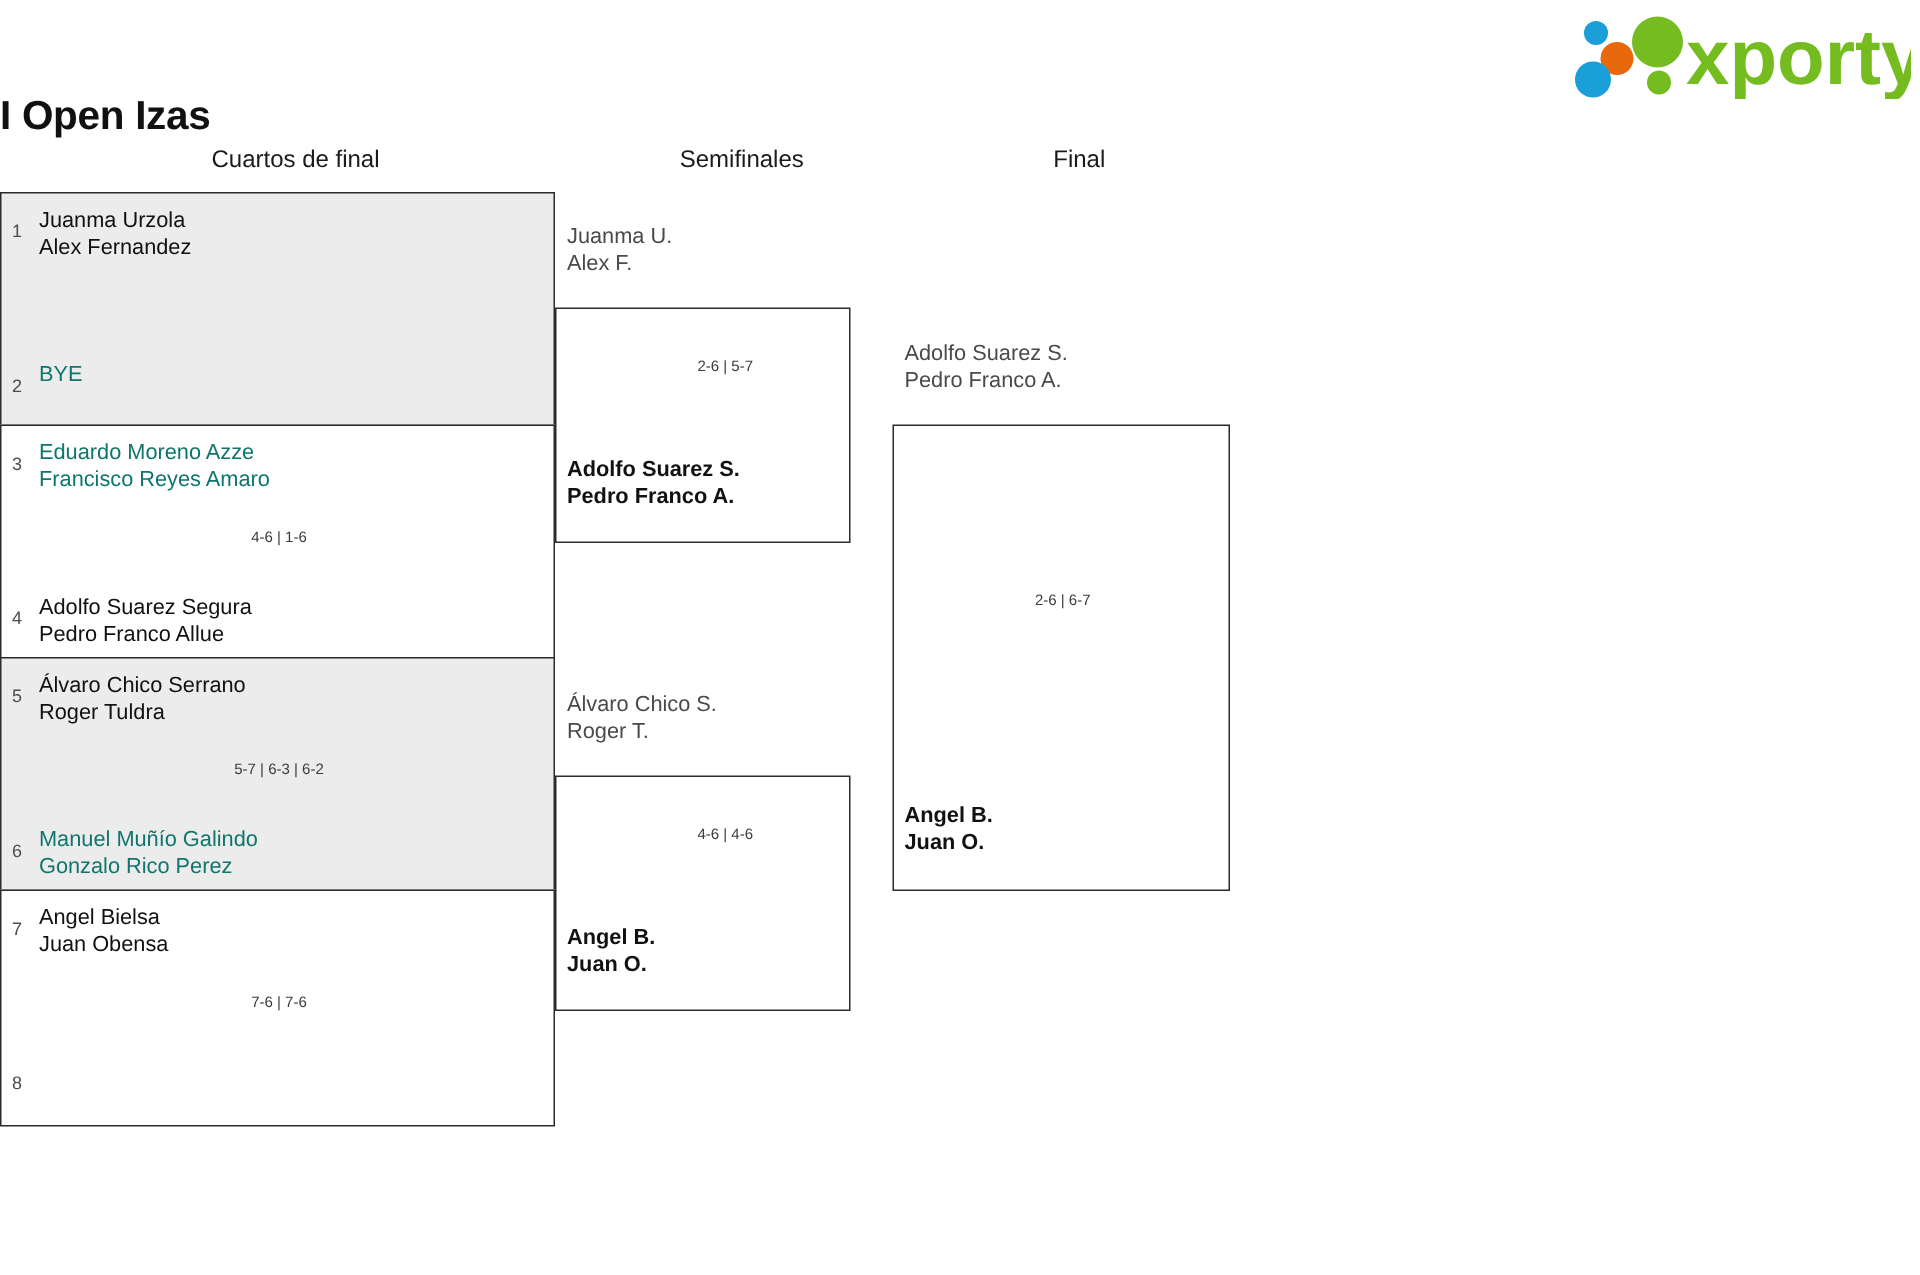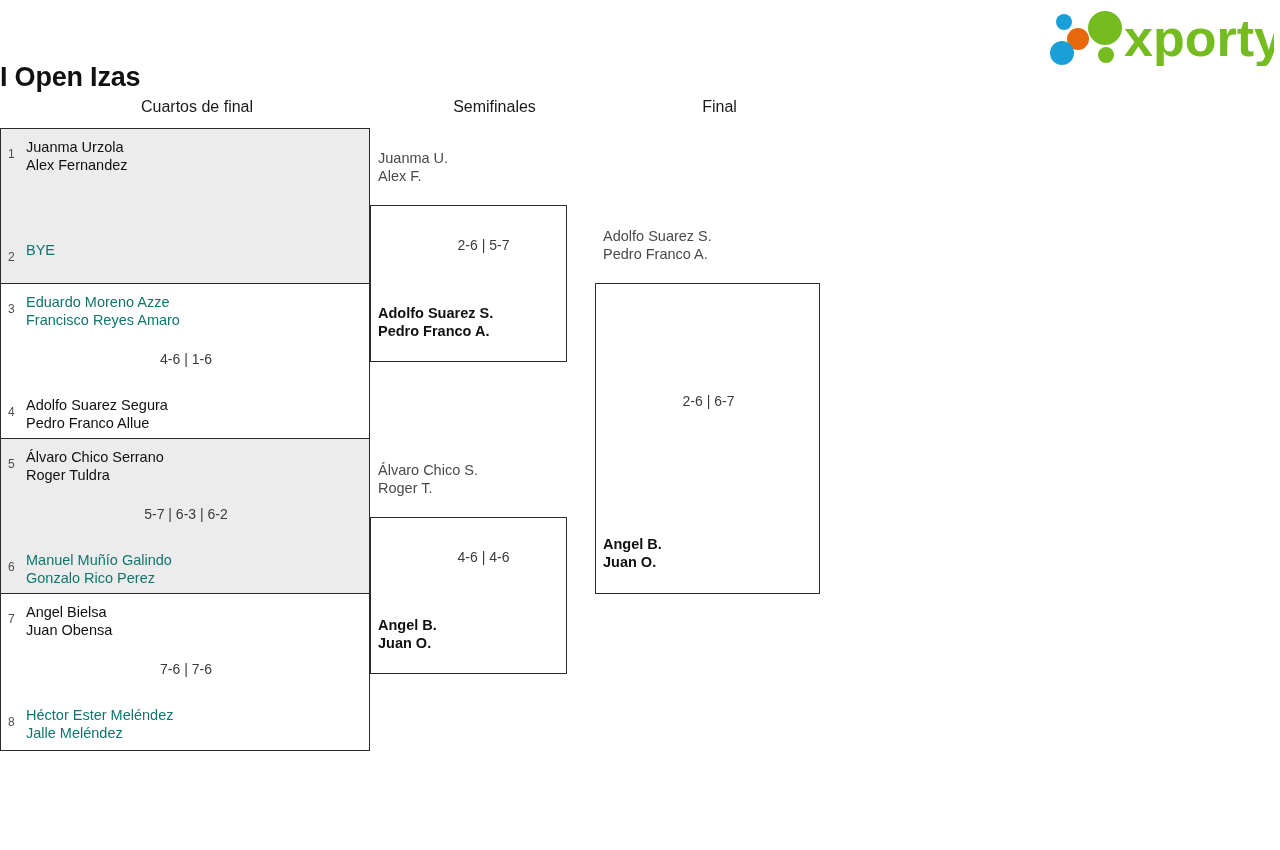--- a/index.html
+++ b/index.html
@@ -89,21 +89,21 @@
     color: #0f766e;
     white-space: pre-line;
   }
   .team.winner {
     color: #111111;
     font-weight: 400;
   }
 
   .score {
     position: absolute;
-    font-size: 14px;
+    font-size: 10px;
     color: #3a3a3a;
     text-align: center;
     line-height: 18px;
   }
 
   
   .qf { left: 0px; width: 370px; }
   .qf1 { top: 128px;  height: 156px; }
   .qf2 { top: 283px;  height: 156px; }
   .qf3 { top: 438px;  height: 156px; }
@@ -219,22 +219,20 @@
       <span class="team team-bot">Manuel Muñío Galindo
 Gonzalo Rico Perez</span>
     </div>
 
     <div class="match qf qf4">
       <span class="seed seed-t">7</span>
       <span class="team team-top winner">Angel Bielsa
 Juan Obensa</span>
       <span class="score">7-6 | 7-6</span>
       <span class="seed seed-b">8</span>
-      <span class="team team-bot">Héctor Ester Meléndez
-Jalle Meléndez</span>
     </div>
 
     <div class="match sf sf1">
       <span class="team-above loser-txt">Juanma U.
 Alex F.</span>
       <span class="score">2-6 | 5-7</span>
       <span class="team-below winner-txt">Adolfo Suarez S.
 Pedro Franco A.</span>
     </div>
 

